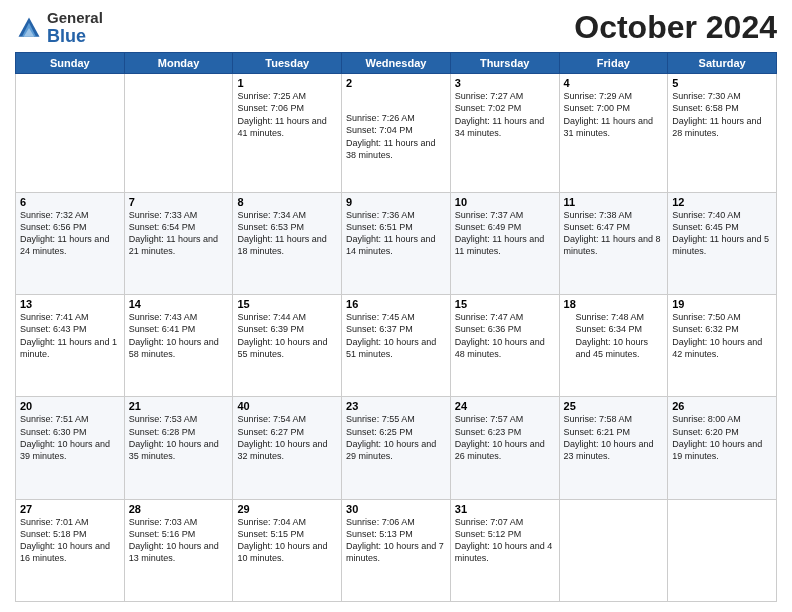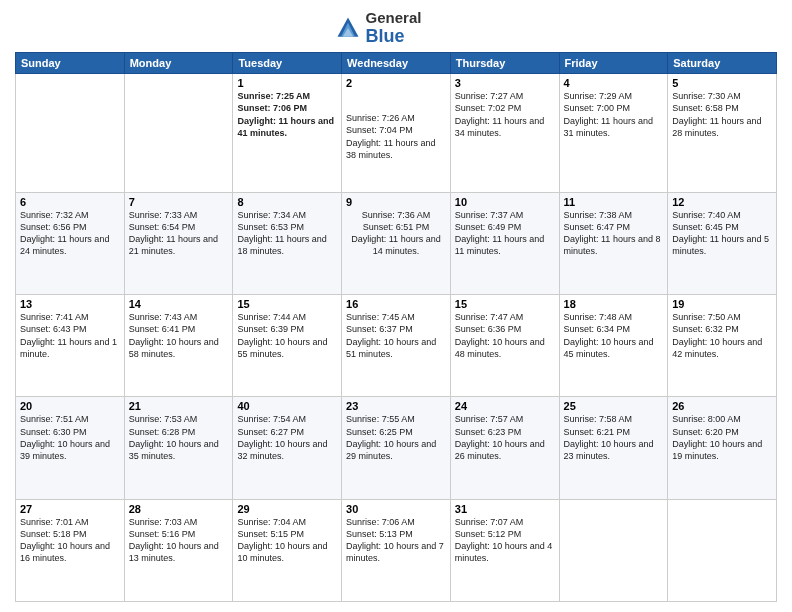--- a/index.html
+++ b/index.html
@@ -12,21 +12,21 @@
     }
     .page {
       width: 792px;
       height: 612px;
       padding: 10px 15px 10px 15px;
       display: flex;
       flex-direction: column;
     }
     .header {
       display: flex;
-      justify-content: center;
+      justify-content: space-between;
       align-items: flex-start;
       margin-bottom: 6px;
       gap: 37px;
     }
     .logo {
       display: flex;
       align-items: center;
       gap: 4px;
     }
     .logo-text {
@@ -64,21 +64,21 @@
     }
     .calendar {
       width: 100%;
       border-collapse: collapse;
       flex: 1;
       font-size: 9.5px;
     }
     .calendar th {
       background: #2563a8;
       color: #fff;
-      text-align: left;
+      text-align: center;
       padding: 4px 5px;
       font-size: 11px;
       font-weight: bold;
       border: 1px solid #1a4d8f;
       margin-top: 44px;
     }
     .calendar td {
       border: 1px solid #ccc;
       vertical-align: top;
       padding: 3px 4px;
@@ -114,20 +114,21 @@
         <polygon points="16,4 28,26 4,26" fill="#2563a8"></polygon>
         <polygon points="16,10 24,26 8,26" fill="#5b9bd5"></polygon>
         <polygon points="16,16 22,26 10,26" fill="#fff" opacity="0.4"></polygon>
       </svg>
       <div class="logo-text">
         <span class="logo-general">General</span>
         <span class="logo-blue">Blue</span>
       </div>
     </div>
     <div class="title-block">
+      <div class="month-title">October 2024</div>
     </div>
   </div>
 
   <table class="calendar">
     <thead>
       <tr>
         <th>Sunday</th>
         <th>Monday</th>
         <th>Tuesday</th>
         <th>Wednesday</th>
@@ -135,21 +136,21 @@
         <th>Friday</th>
         <th>Saturday</th>
       </tr>
     </thead>
     <tbody id="calendar-body">
     <tr>
           <td class="empty-cell"></td>
           <td class="empty-cell"></td>
           <td>
             <span class="day-num">1</span>
-            <div class="day-info" style="white-space: pre-line; font-weight: bold;">Sunrise: 7:25 AM
+            <div class="day-info" style="white-space: pre-line;">Sunrise: 7:25 AM
 Sunset: 7:06 PM
 Daylight: 11 hours and 41 minutes.</div>
           </td>
           <td>
             <span class="day-num">2</span>
             <div class="day-info" style="white-space: pre-line; margin-top: 23px;">Sunrise: 7:26 AM
 Sunset: 7:04 PM
 Daylight: 11 hours and 38 minutes.</div>
           </td>
           <td>
@@ -185,21 +186,21 @@
 Daylight: 11 hours and 21 minutes.</div>
           </td>
           <td>
             <span class="day-num">8</span>
             <div class="day-info" style="white-space: pre-line;">Sunrise: 7:34 AM
 Sunset: 6:53 PM
 Daylight: 11 hours and 18 minutes.</div>
           </td>
           <td>
             <span class="day-num">9</span>
-            <div class="day-info" style="white-space: pre-line; text-align: center;">Sunrise: 7:36 AM
+            <div class="day-info" style="white-space: pre-line;">Sunrise: 7:36 AM
 Sunset: 6:51 PM
 Daylight: 11 hours and 14 minutes.</div>
           </td>
           <td>
             <span class="day-num">10</span>
             <div class="day-info" style="white-space: pre-line;">Sunrise: 7:37 AM
 Sunset: 6:49 PM
 Daylight: 11 hours and 11 minutes.</div>
           </td>
           <td>
@@ -241,21 +242,21 @@
 Daylight: 10 hours and 51 minutes.</div>
           </td>
           <td>
             <span class="day-num">15</span>
             <div class="day-info" style="white-space: pre-line;">Sunrise: 7:47 AM
 Sunset: 6:36 PM
 Daylight: 10 hours and 48 minutes.</div>
           </td>
           <td>
             <span class="day-num">18</span>
-            <div class="day-info" style="white-space: pre-line;">Sunrise: 7:48 AM
+            <div class="day-info" style="white-space: pre-line; margin-left: 12px;">Sunrise: 7:48 AM
 Sunset: 6:34 PM
 Daylight: 10 hours and 45 minutes.</div>
           </td>
           <td>
             <span class="day-num">19</span>
             <div class="day-info" style="white-space: pre-line;">Sunrise: 7:50 AM
 Sunset: 6:32 PM
 Daylight: 10 hours and 42 minutes.</div>
           </td>
         </tr>

